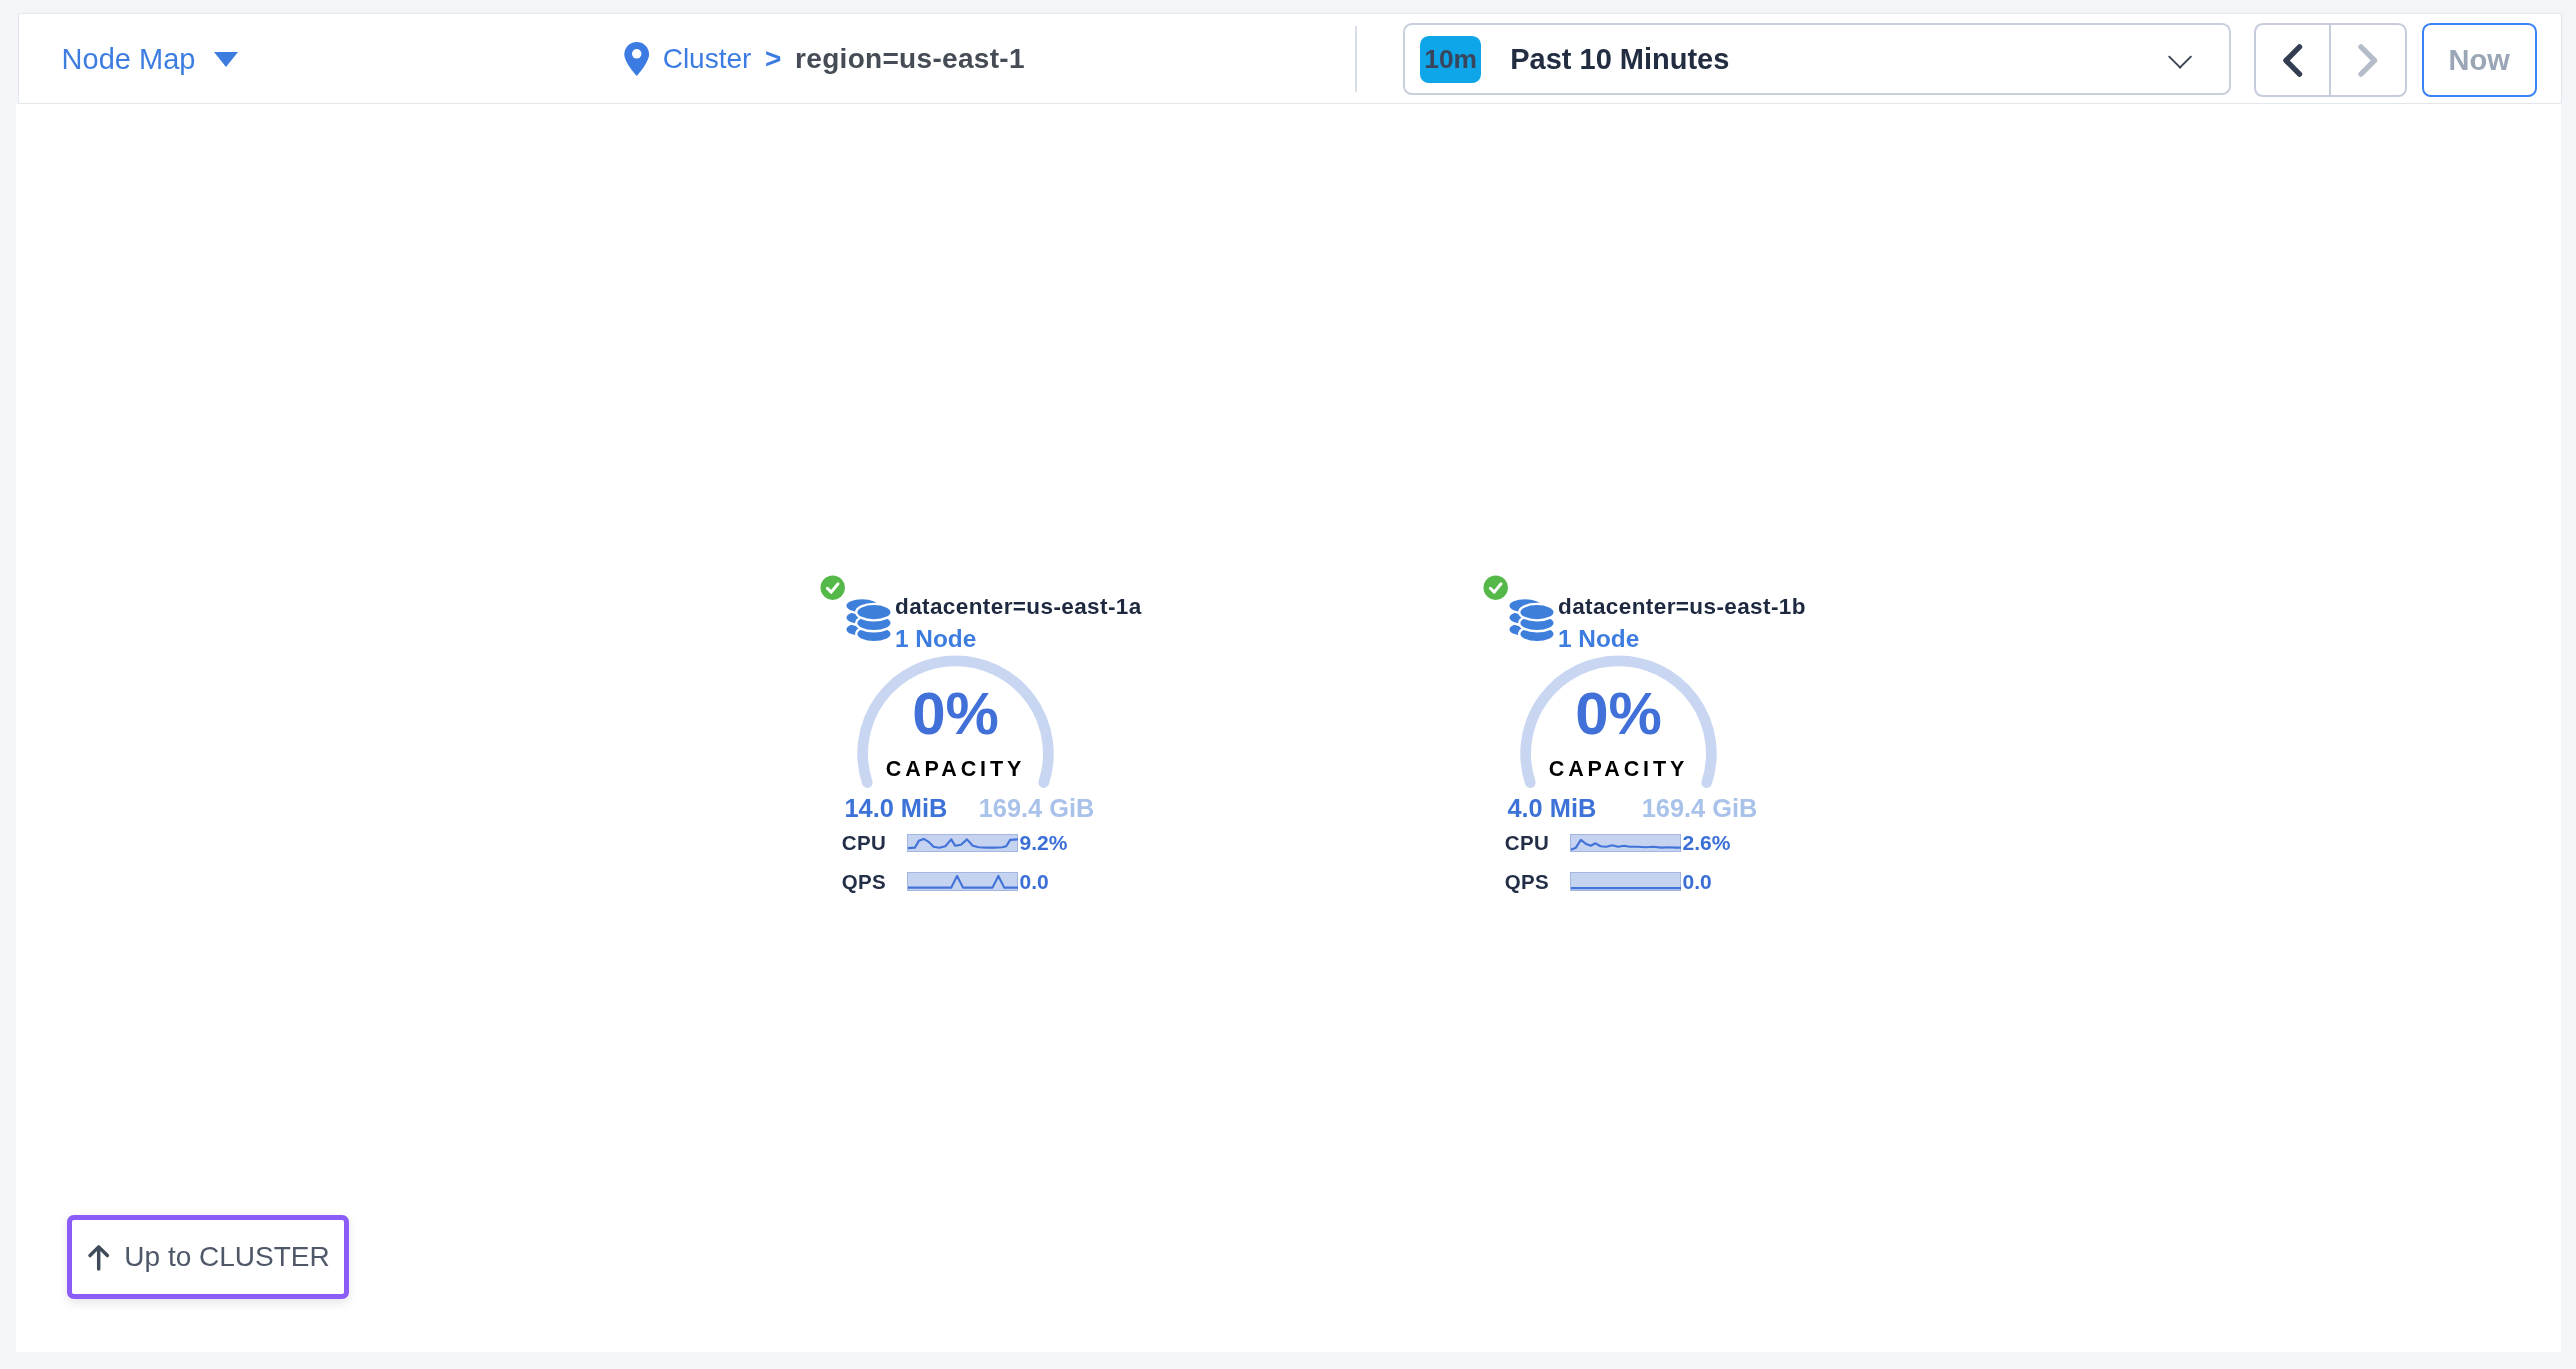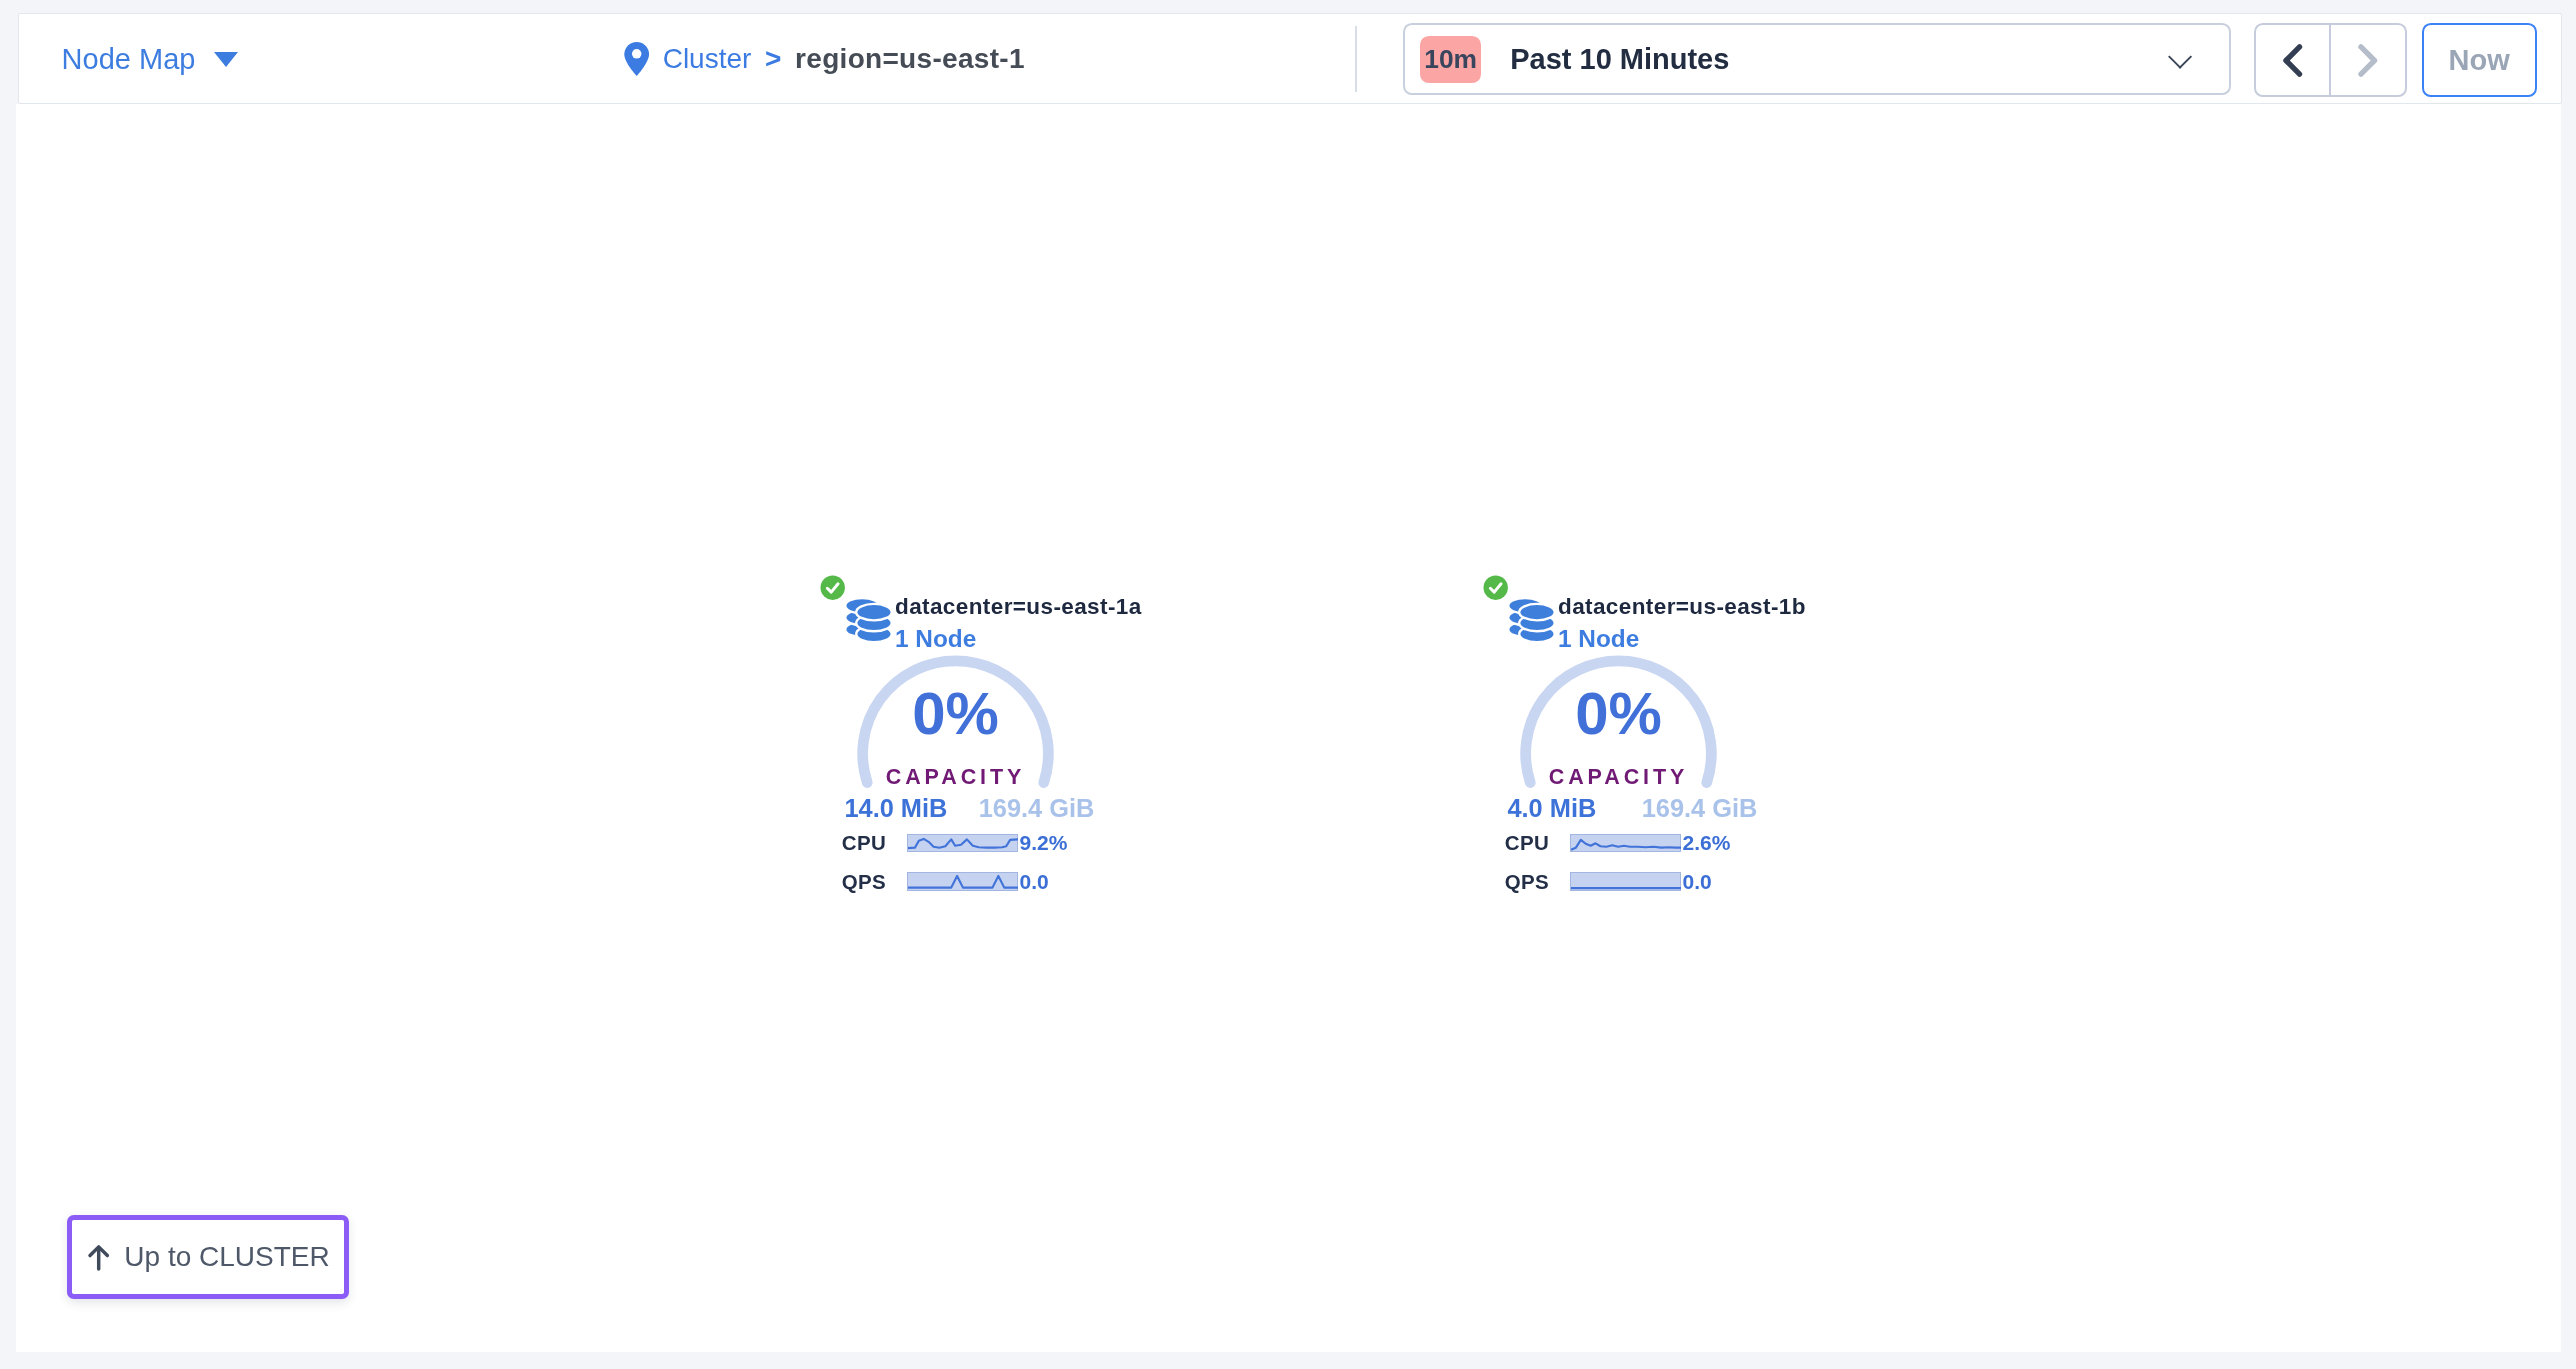--- a/index.html
+++ b/index.html
@@ -37,21 +37,21 @@
   .topbar-divider {
     position:absolute; left:1336px; top:12.7px; width:2px; height:66px; background:#d9dde6;
   }
 
   .time-dropdown {
     position:absolute; left:1384px; top:9.8px; width:828px; height:72px;
     border:2px solid #c9d0dd; border-radius:8.8px; background:#fff;
     display:flex; align-items:center; padding-left:15.6px; cursor:pointer;
   }
   .time-badge {
-    width:61px; height:47px; border-radius:8.8px; background:#fca5a5;
+    width:61px; height:47px; border-radius:8.8px; background:#0ea5e9;
     display:flex; align-items:center; justify-content:center;
     font-size:26.4px; font-weight:bold; color:#39455c;
   }
   .time-label { margin-left:29px; font-size:29px; font-weight:bold; color:#232d41; }
   .chev-down {
     margin-left:auto; margin-right:43px;
     width:16.6px; height:16.6px;
     border-right:2.9px solid #3a4558; border-bottom:2.9px solid #3a4558;
     transform:rotate(45deg) translateY(-3.9px);
   }
@@ -87,21 +87,21 @@
   .dc-title  { font-size:22.5px; font-weight:bold; color:#1e2940; letter-spacing:0.4px; line-height:27px; }
   .dc-nodes  { font-size:24.4px; font-weight:bold; color:#3e7de0; line-height:27px; margin-top:5.9px; }
 
   .gauge-svg  { position:absolute; left:28px; top:76px; }
   .gauge-pct  {
     position:absolute; left:28px; top:104px; width:215px;
     text-align:center; font-size:60px; font-weight:bold; color:#4170d8;
   }
   .gauge-cap  {
     position:absolute; left:28px; top:182px; width:215px;
-    text-align:center; font-size:21.5px; font-weight:bold; color:#701a75; letter-spacing:3.9px;margin-top:8px;
+    text-align:center; font-size:21.5px; font-weight:bold; color:#000000; letter-spacing:3.9px;
   }
   .dc-values {
     position:absolute; left:24.4px; top:219px; width:250px;
     display:flex; justify-content:space-between; align-items:baseline;
   }
   .val-used  { font-size:25.4px; font-weight:bold; color:#3d72d8; }
   .val-total { font-size:25.4px; font-weight:bold; color:#a9c2ea; }
 
   .dc-metrics { position:absolute; left:0; top:256px; width:352px; }
   .metric-row { display:flex; align-items:center; margin-bottom:14.7px; }

